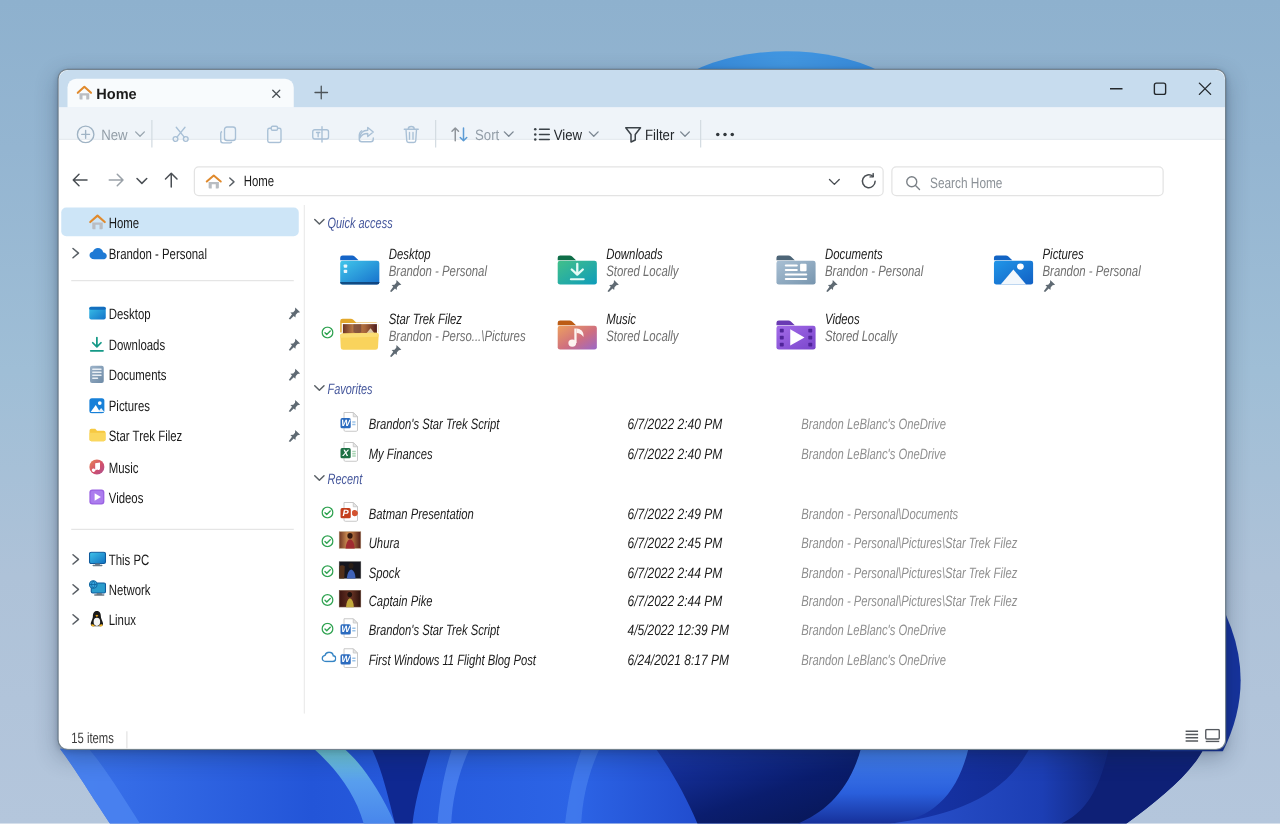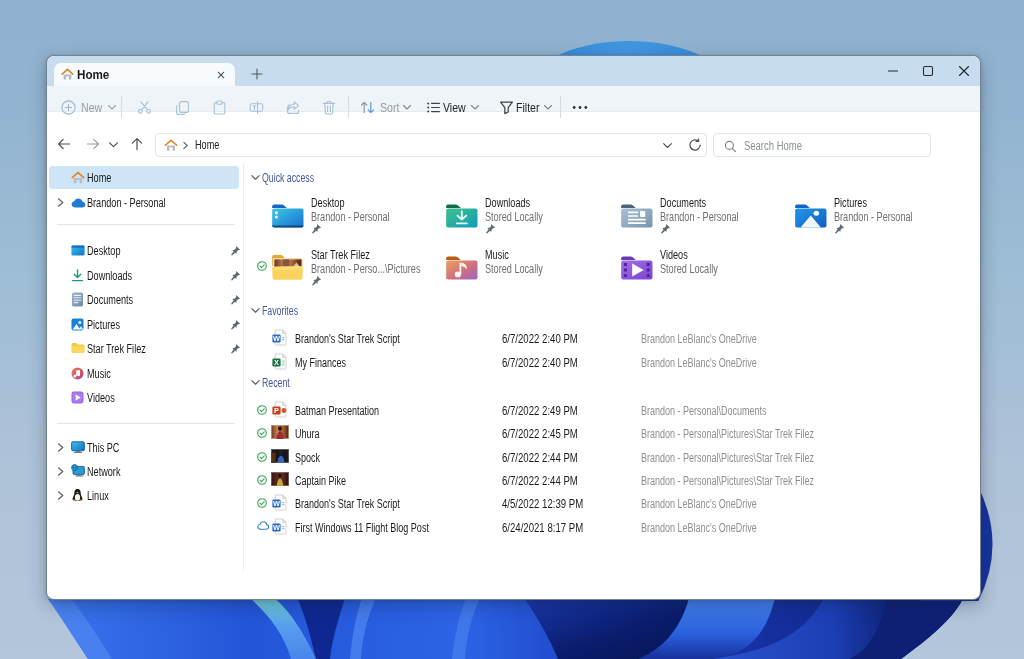--- a/index.html
+++ b/index.html
@@ -32,21 +32,21 @@
   #side { position:absolute; left:0; top:108px; width:196px; bottom:28px; background:#fff; }
   #side .hl { position:absolute; left:2px; top:110px; width:190px; height:23px; background:#cde5f7; border-radius:4px; }
   .srow { position:absolute; left:0; width:196px; height:24px; }
   .srow .chev { position:absolute; left:9px; top:6px; }
   .srow .sic { position:absolute; left:24px; top:5px; }
   .srow .stxt { position:absolute; left:40px; top:5px; font-size:12px; color:#191919; white-space:nowrap; display:inline-block; transform:scaleX(0.76); transform-origin:0 50%; }
   .srow .pin { position:absolute; left:183px; top:6px; }
   .ssep { position:absolute; left:10px; width:178px; height:1px; background:#e5e5e5; }
   #sidediv { position:absolute; left:196px; top:108px; bottom:28px; width:1px; background:#ececec; }
   
-  #content { position:absolute; left:197px; top:108px; right:0; bottom:28px; background:#fff; font-size:12px; }
+  #content { position:absolute; left:197px; top:108px; right:0; bottom:28px; background:#fff; font-size:12px;font-style:italic; }
   .ghead { position:absolute; left:6px; height:16px; }
   .ghead .gchev { position:absolute; left:0; top:3px; }
   .ghead .gtxt { position:absolute; left:12px; top:1px; font-size:12px; color:#44569b; white-space:nowrap; display:inline-block; transform:scaleX(0.73); transform-origin:0 50%; }
   .tile { position:absolute; width:170px; height:44px; }
   .tile svg.fold { position:absolute; left:-2px; top:0; transform:scaleX(1.08); transform-origin:0 50%; }
   .tile .t1 { position:absolute; left:39px; top:0px; font-size:12px; color:#1b1b1b; white-space:nowrap; display:inline-block; transform:scaleX(0.76); transform-origin:0 50%; }
   .tile .t2 { position:absolute; left:39px; top:14px; font-size:12px; color:#6f6f6f; white-space:nowrap; display:inline-block; transform:scaleX(0.76); transform-origin:0 50%; }
   .tile .tpin { position:absolute; left:39px; top:27px; }
   .frow { position:absolute; left:0; right:0; height:23px; }
   .frow .st { position:absolute; left:13px; top:5px; }
@@ -706,13 +706,24 @@
           <path d="M10.8 8.6 H13.4 M10.8 10.6 H13.4" stroke="#9cc3e8" stroke-width="1.3"></path>
           <rect x="1.4" y="5.4" width="8.2" height="8.2" rx="1.3" fill="#2b6bbf"></rect>
           <text x="5.5" y="11.7" font-size="7.4" font-weight="bold" fill="#fff" text-anchor="middle" font-family="Liberation Sans">W</text>
         </svg>
       <span class="fname">First Windows 11 Flight Blog Post</span>
       <span class="fdate">6/24/2021 8:17 PM</span>
       <span class="floc">Brandon LeBlanc's OneDrive</span>
     </div>
   </div>
 
+  <div id="status">
+    <span class="cnt">15 items</span>
+    <div class="sdiv"></div>
+    <svg style="position:absolute;left:901px;top:13px" width="11" height="10" viewBox="0 0 11 10">
+        <path d="M0.5 1 H10.5 M0.5 3.6 H10.5 M0.5 6.2 H10.5 M0.5 8.8 H10.5" stroke="#55595e" stroke-width="1.1"></path>
+      </svg>
+    <svg style="position:absolute;left:917px;top:12px" width="12" height="11" viewBox="0 0 12 11">
+        <rect x="0.6" y="0.6" width="10.8" height="7.6" rx="0.8" fill="none" stroke="#55595e" stroke-width="1.1"></rect>
+        <path d="M0.6 10.2 H11.4" stroke="#55595e" stroke-width="1.1"></path>
+      </svg>
+  </div>
 </div>
 
 </body></html>

